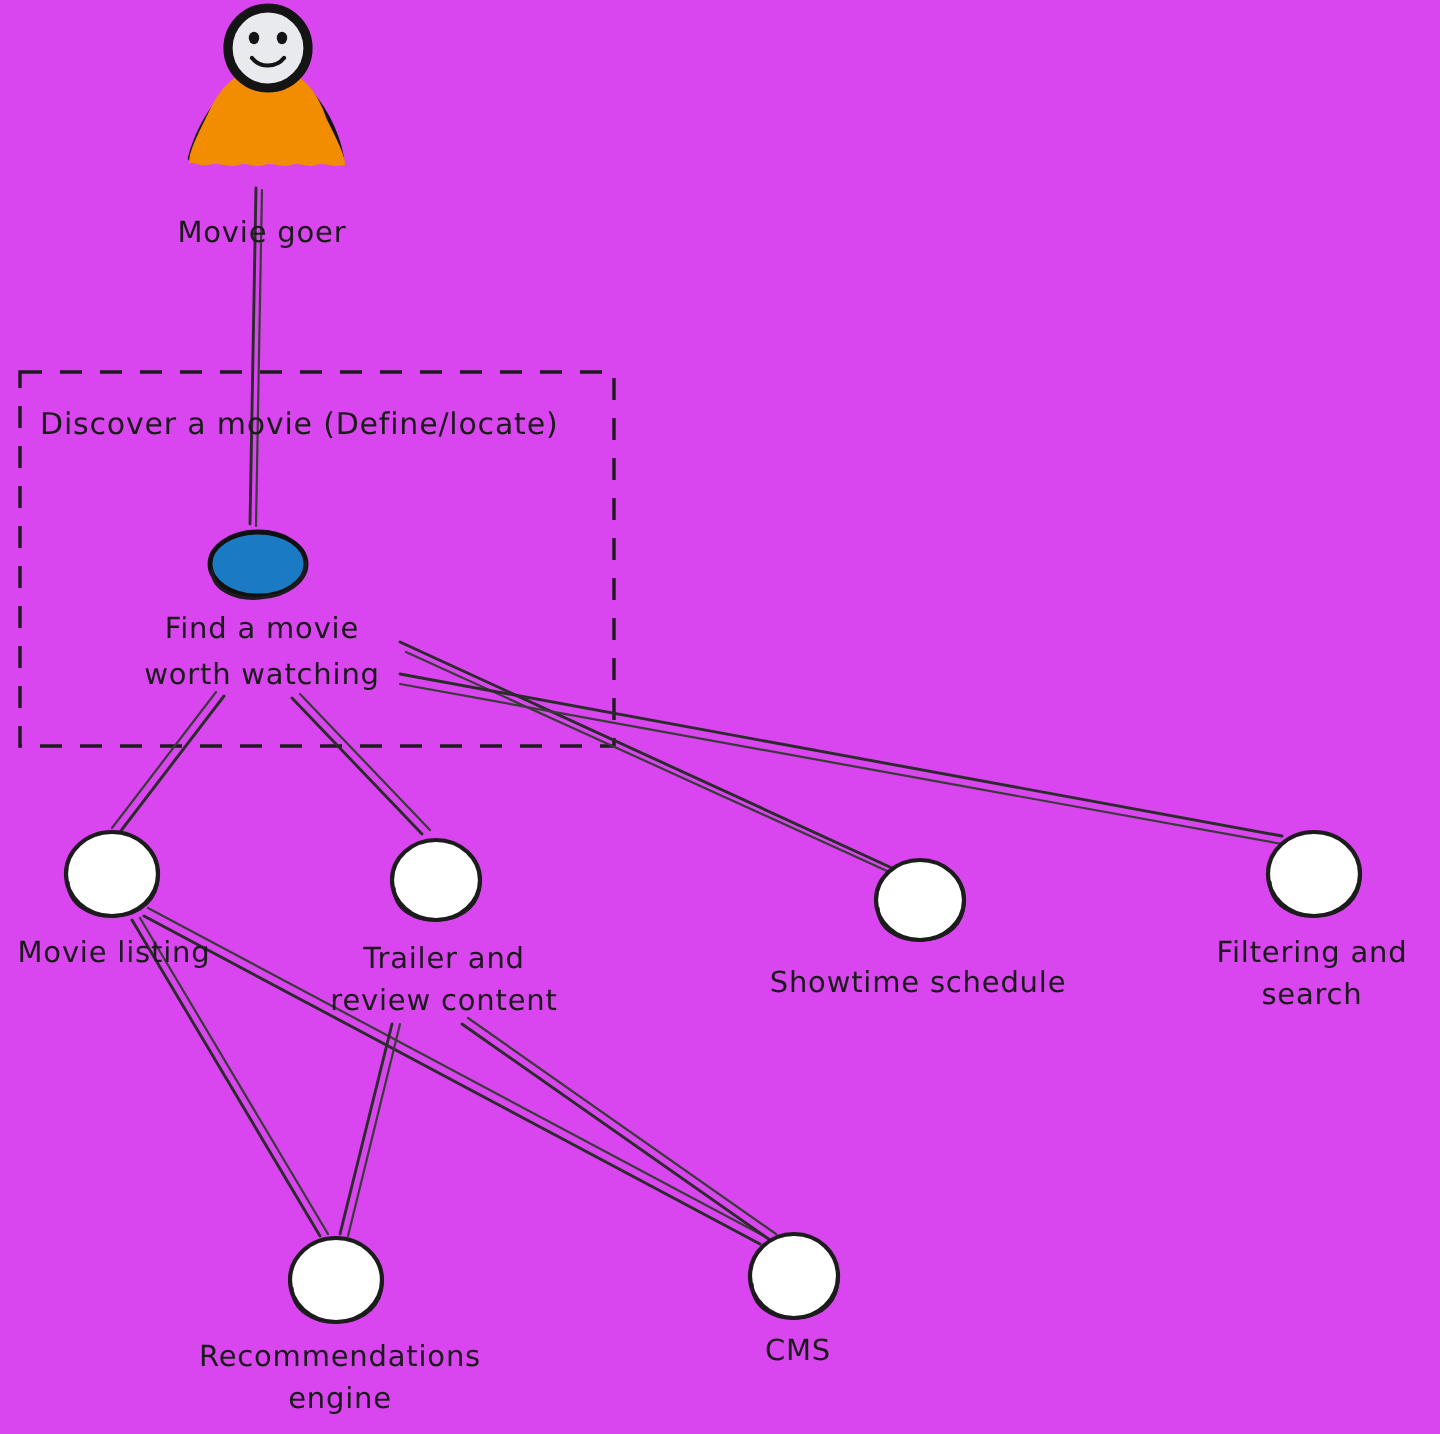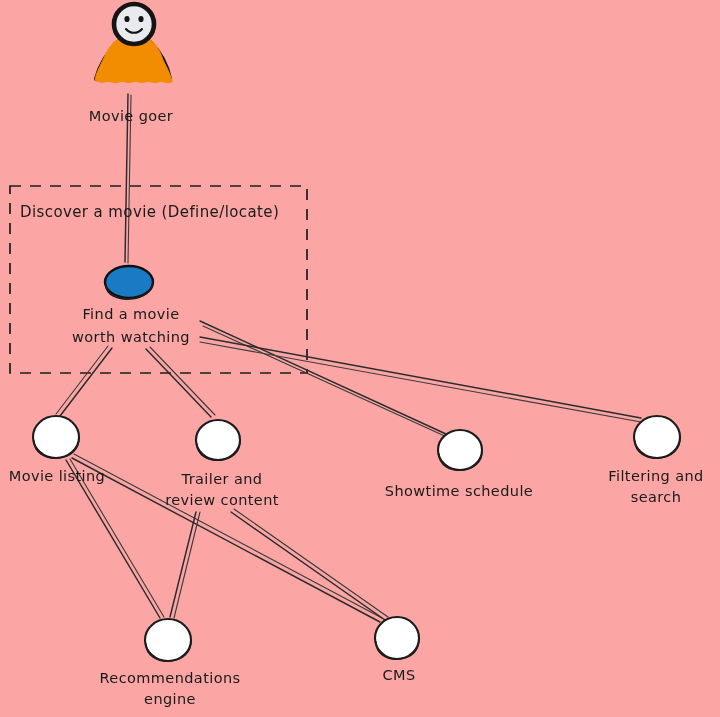--- a/index.html
+++ b/index.html
@@ -11,21 +11,21 @@
   body {
     width: 720px;
     height: 717px;
     font-family: "DejaVu Sans", sans-serif;
     overflow: hidden;
   }
   #diagram-root {
     position: relative;
     width: 720px;
     height: 717px;
-    background: #fca5a5;
+    background: #d946ef;
   }
   #diagram-svg {
     position: absolute;
     top: 0;
     left: 0;
     width: 720px;
     height: 717px;
   }
   .hand-text {
     font-family: "DejaVu Sans", sans-serif;

